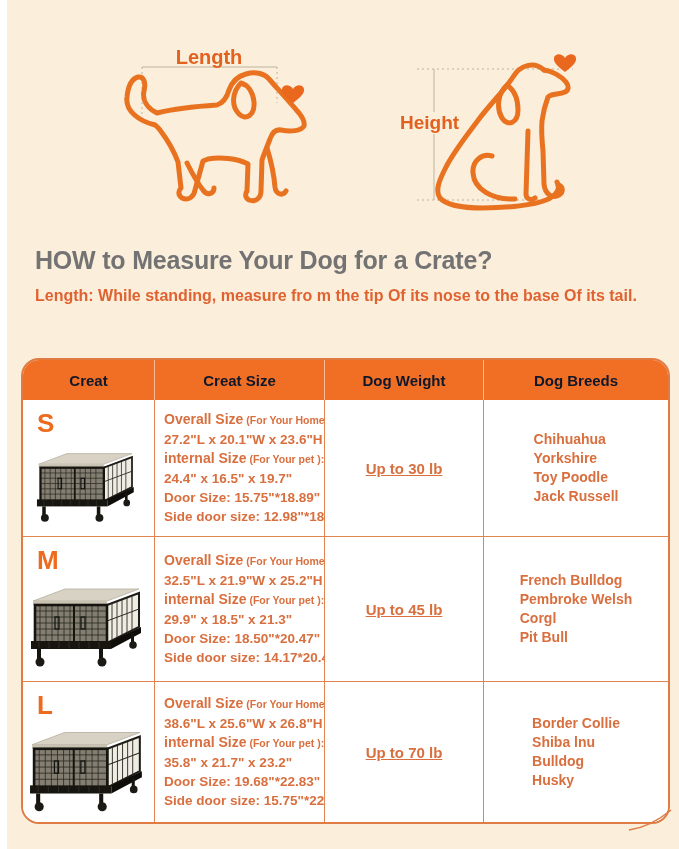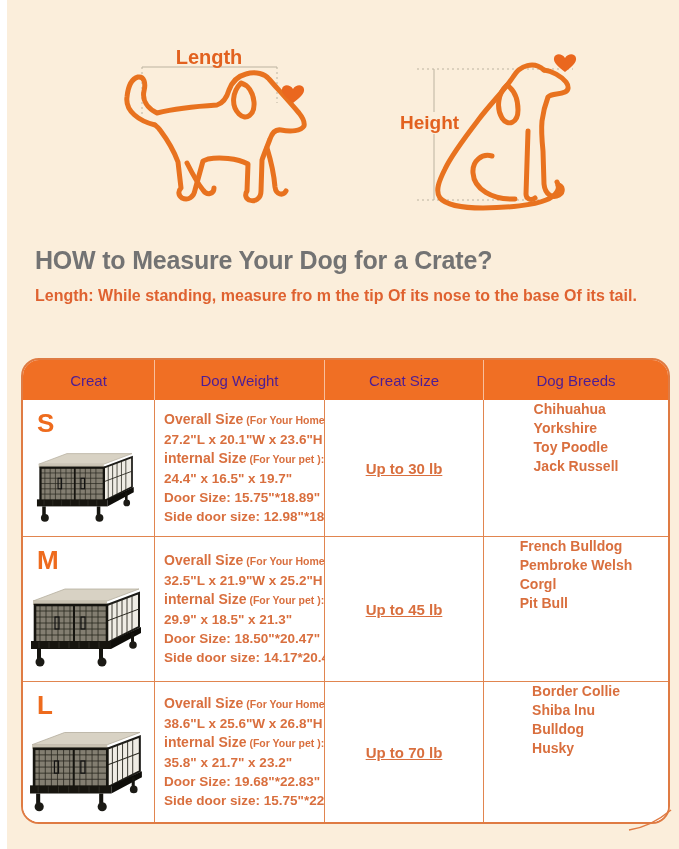--- a/index.html
+++ b/index.html
@@ -31,21 +31,21 @@
   
   .size-table {
     position:absolute; left:14px; top:358px; width:645px; height:462px;
     background:#ffffff; border:2px solid #DF7B43; border-radius:18px;
     overflow:hidden;
     display:grid;
     grid-template-columns:132px 170px 159px 184px;
     grid-template-rows:40px 136px 145px 141px;
   }
   .th {
-    background:#F06F24; color:#4c1d95; font-weight:normal; font-size:15px;
+    background:#F06F24; color:#0f172a; font-weight:bold; font-size:15px;
     display:flex; align-items:center; justify-content:center;
     border-right:1px solid rgba(255,255,255,0.55);
   }
   .th.last { border-right:none; }
   .td {
     position:relative; background:#ffffff;
     border-right:1px solid #E1854F;
     color:#D96F3E;
   }
   .td.last { border-right:none; }
@@ -58,21 +58,21 @@
   .crate { position:absolute; }
 
   .size-cell { display:flex; flex-direction:column; justify-content:center; padding-left:9px; }
   .size-line { font-size:13.5px; font-weight:bold; line-height:19px; white-space:nowrap; }
   .sz-main  { font-size:14px; font-weight:bold; }
   .sz-paren { font-size:10.5px; font-weight:bold; }
 
   .weight-cell { display:flex; align-items:center; justify-content:center; }
   .weight-text { font-size:15px; font-weight:bold;text-decoration:underline; }
 
-  .breeds-cell { display:flex; align-items:flex-start; justify-content:center; }
+  .breeds-cell { display:flex; align-items:center; justify-content:center; }
   .breeds-list { text-align:left; font-size:14px; font-weight:bold; line-height:19px; }
 
   .corner-curl { position:absolute; left:618px; top:808px; }
 </style>
 </head>
 <body>
 
 <div class="page">
 
   <svg width="0" height="0" style="position:absolute" aria-hidden="true">
@@ -166,22 +166,22 @@
   </svg>
 
   <div class="main-heading">HOW to Measure Your Dog for a Crate?</div>
   <div class="instructions">
     <div>Length: While standing, measure fro m the tip Of its nose to the base Of its tail.</div>
   </div>
 
   <div class="size-table">
 
     <div class="th">Creat</div>
+    <div class="th">Creat Size</div>
     <div class="th">Dog Weight</div>
-    <div class="th">Creat Size</div>
     <div class="th last">Dog Breeds</div>
 
     <div class="td">
       <span class="row-letter">S</span>
       <svg class="crate" style="left:12px; top:36px;" width="106" height="88" viewBox="0 0 120 100">
           <use href="#crate-sym"></use>
         </svg>
     </div>
     <div class="td size-cell">
       <div class="size-line"><span class="sz-main">Overall Size</span><span class="sz-paren"> (For Your Home):</span></div>

